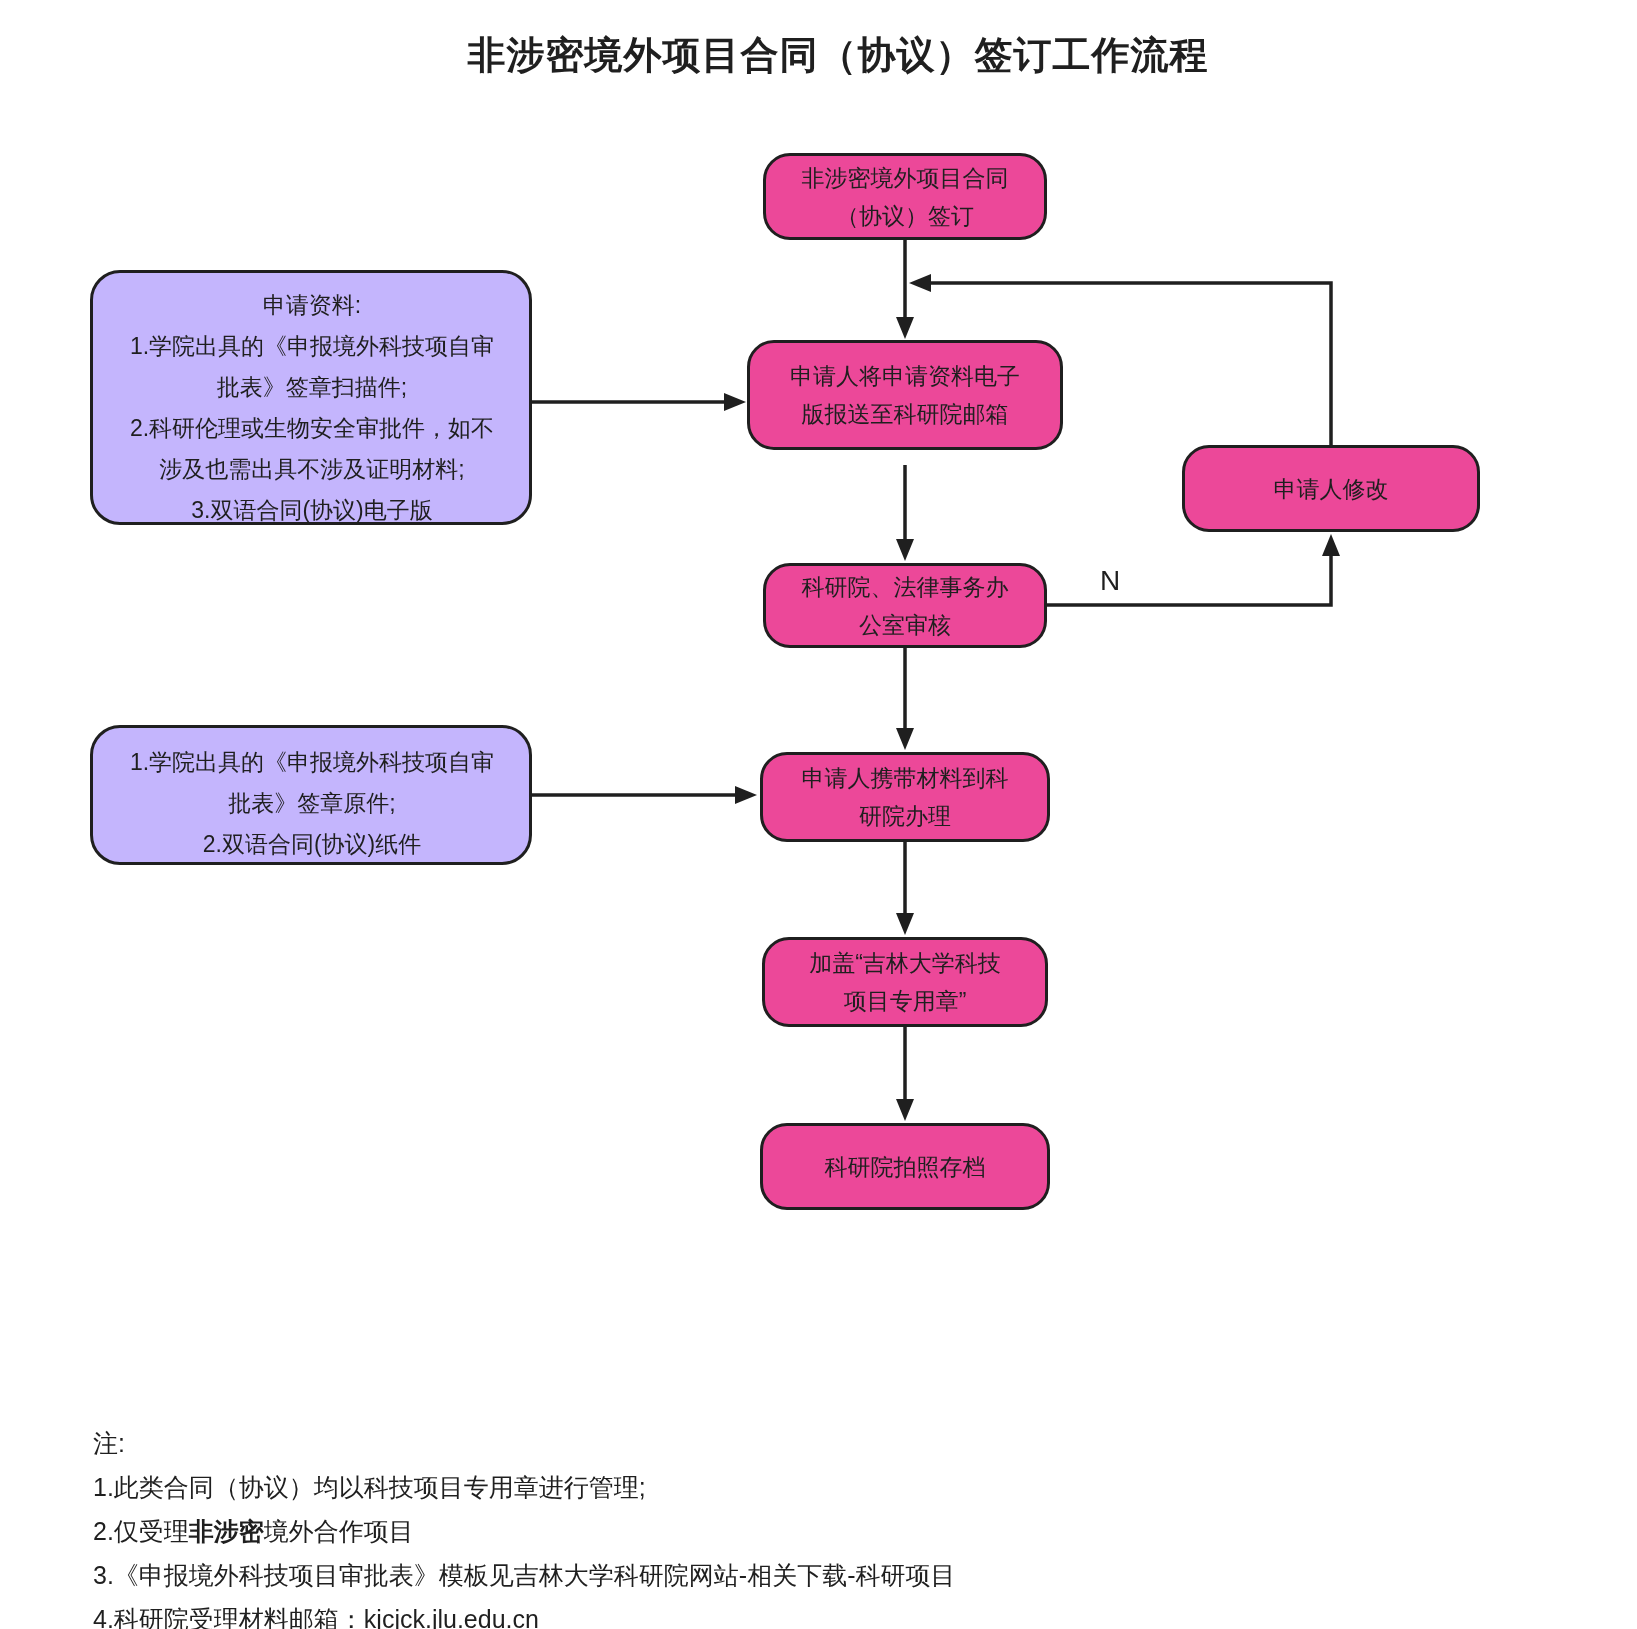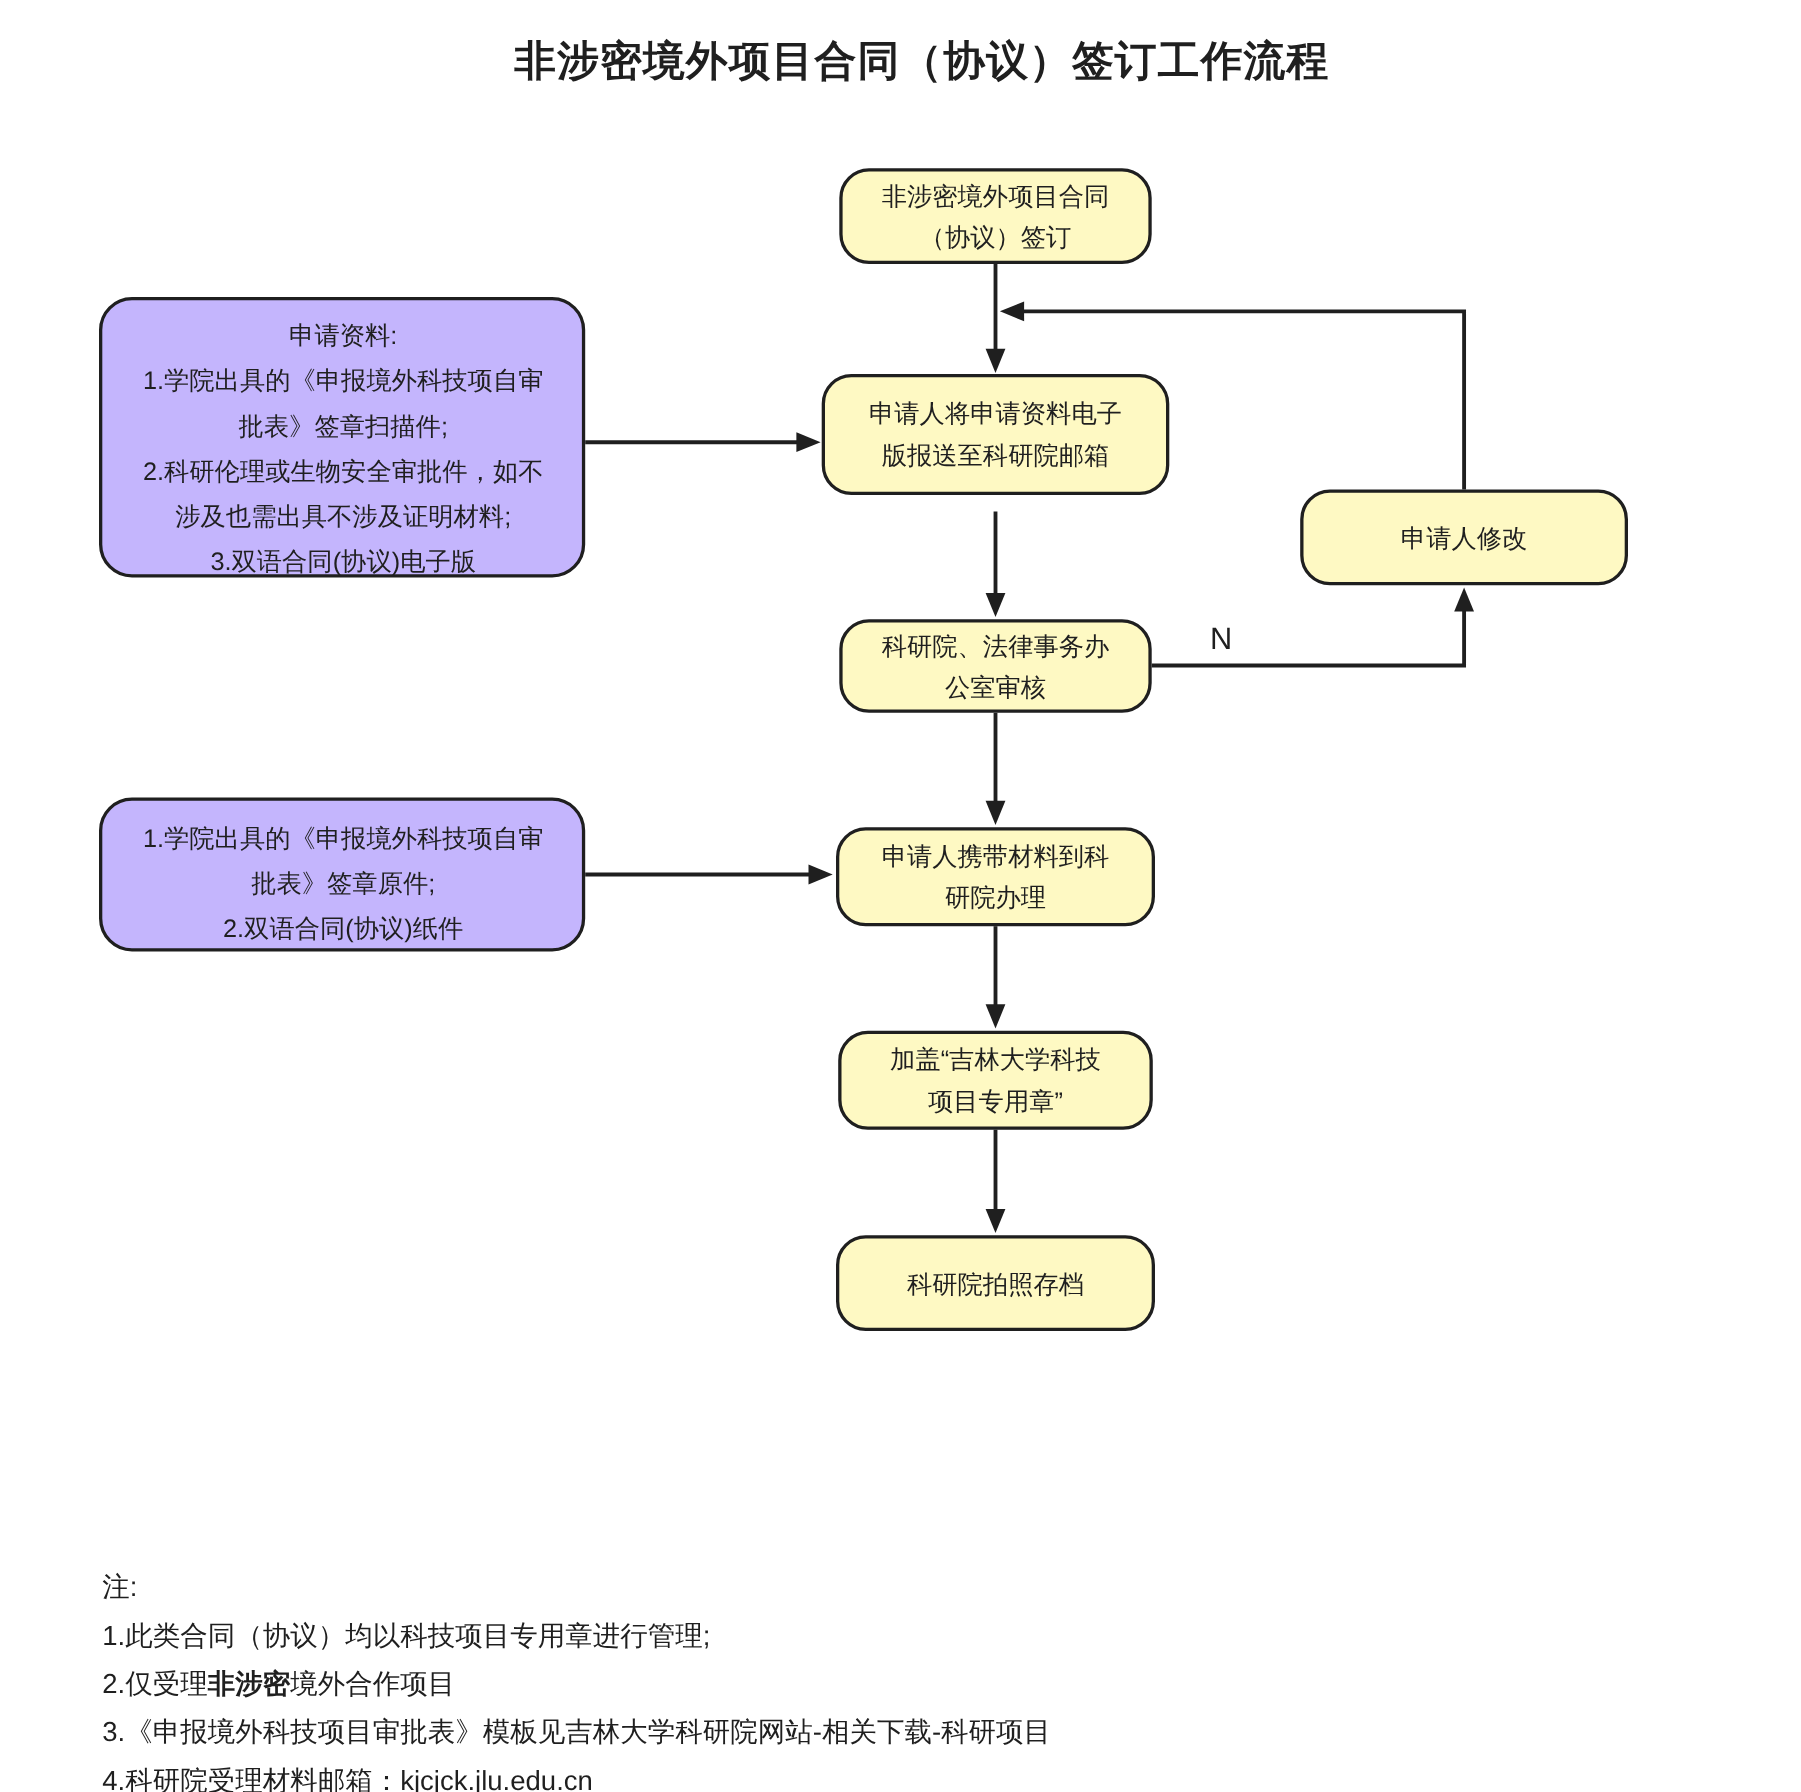--- a/index.html
+++ b/index.html
@@ -24,21 +24,21 @@
   svg.connectors {
     position: absolute;
     left: 0; top: 0;
     width: 1637px; height: 1629px;
   }
   .node {
     position: absolute;
     box-sizing: border-box;
     border: 3px solid #1f1f1f;
     border-radius: 27px;
-    background: #fef9c3;
+    background: #ec4899;
     display: flex;
     flex-direction: column;
     align-items: center;
     justify-content: center;
     text-align: center;
     font-size: 23px;
     line-height: 38px;
   }
   .note-box {
     position: absolute;

